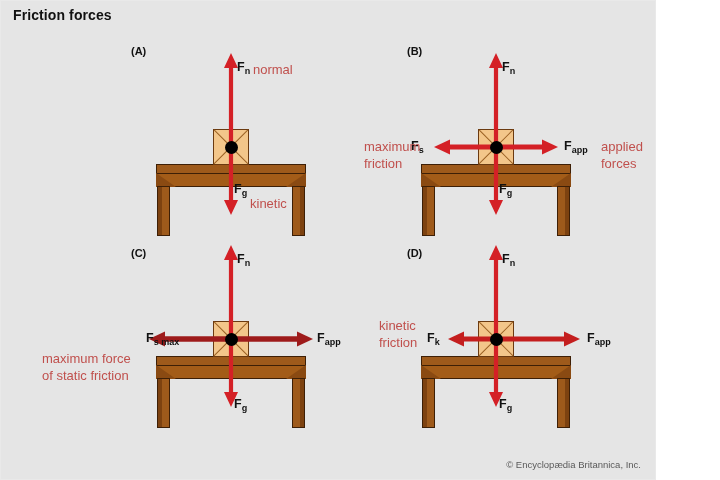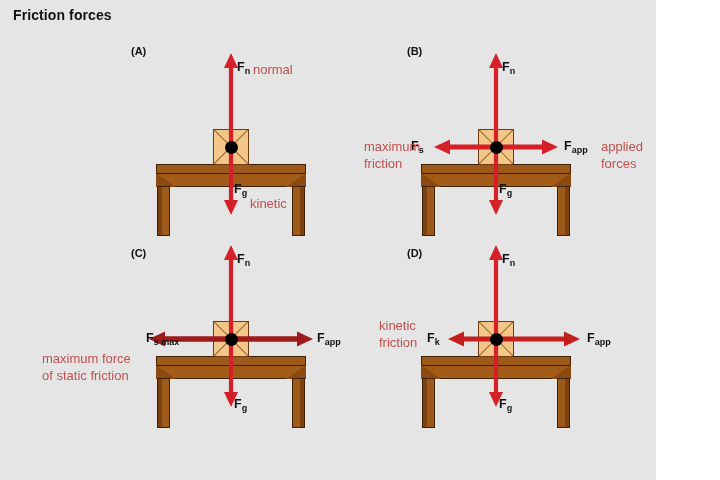--- a/index.html
+++ b/index.html
@@ -306,13 +306,14 @@
       <span>F</span><sub>k</sub>
     </div>
     <div class="desc two" style="left:18px;top:79px;">kinetic
 friction</div>
 
     <div class="flabel" style="left:226px;top:93px;">
       <span>F</span><sub>app</sub>
     </div>
   </div>
 
+  <div id="copyright">© Encyclopædia Britannica, Inc.</div>
 </div>
 
 </body></html>

